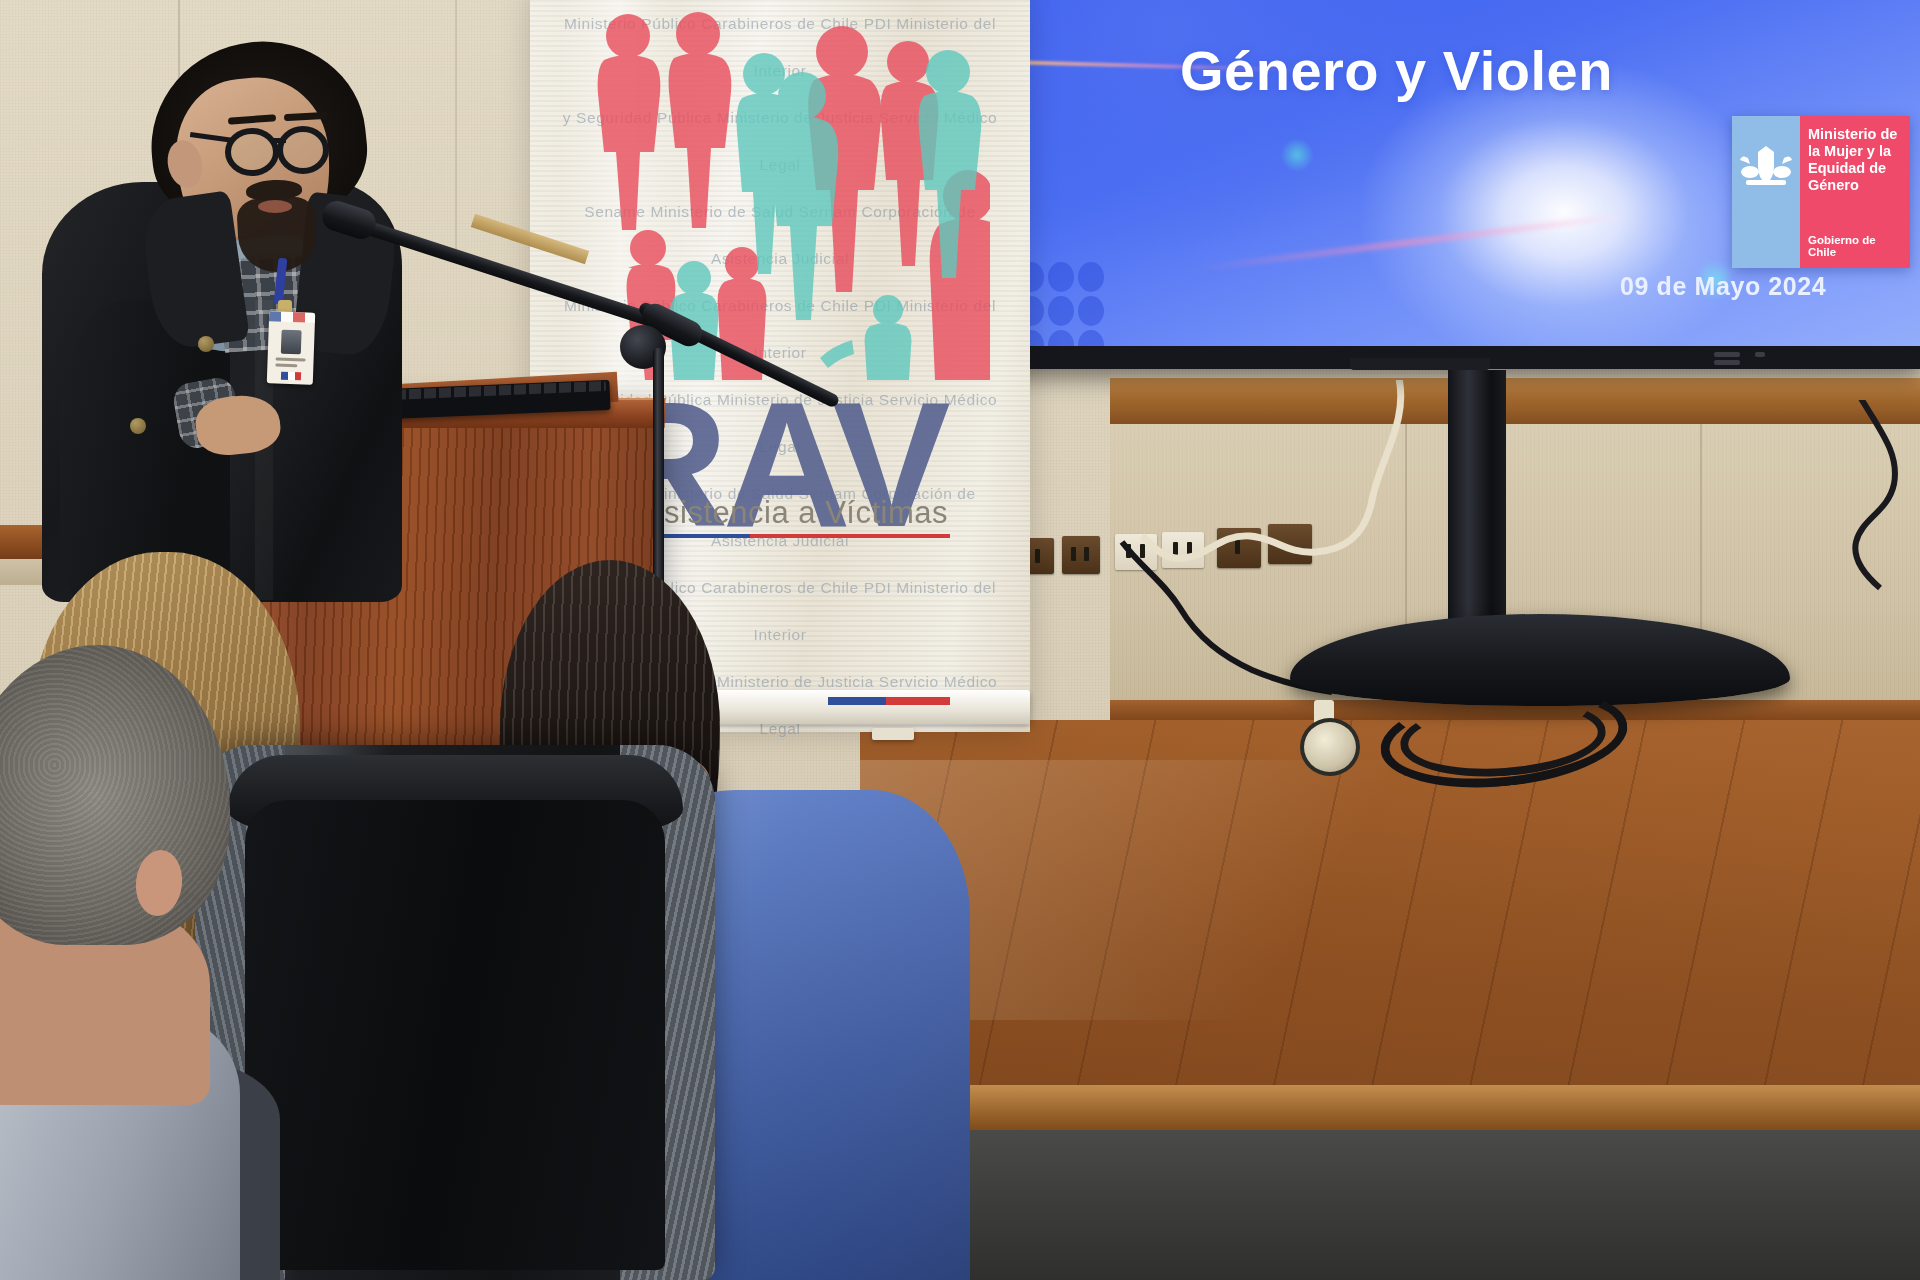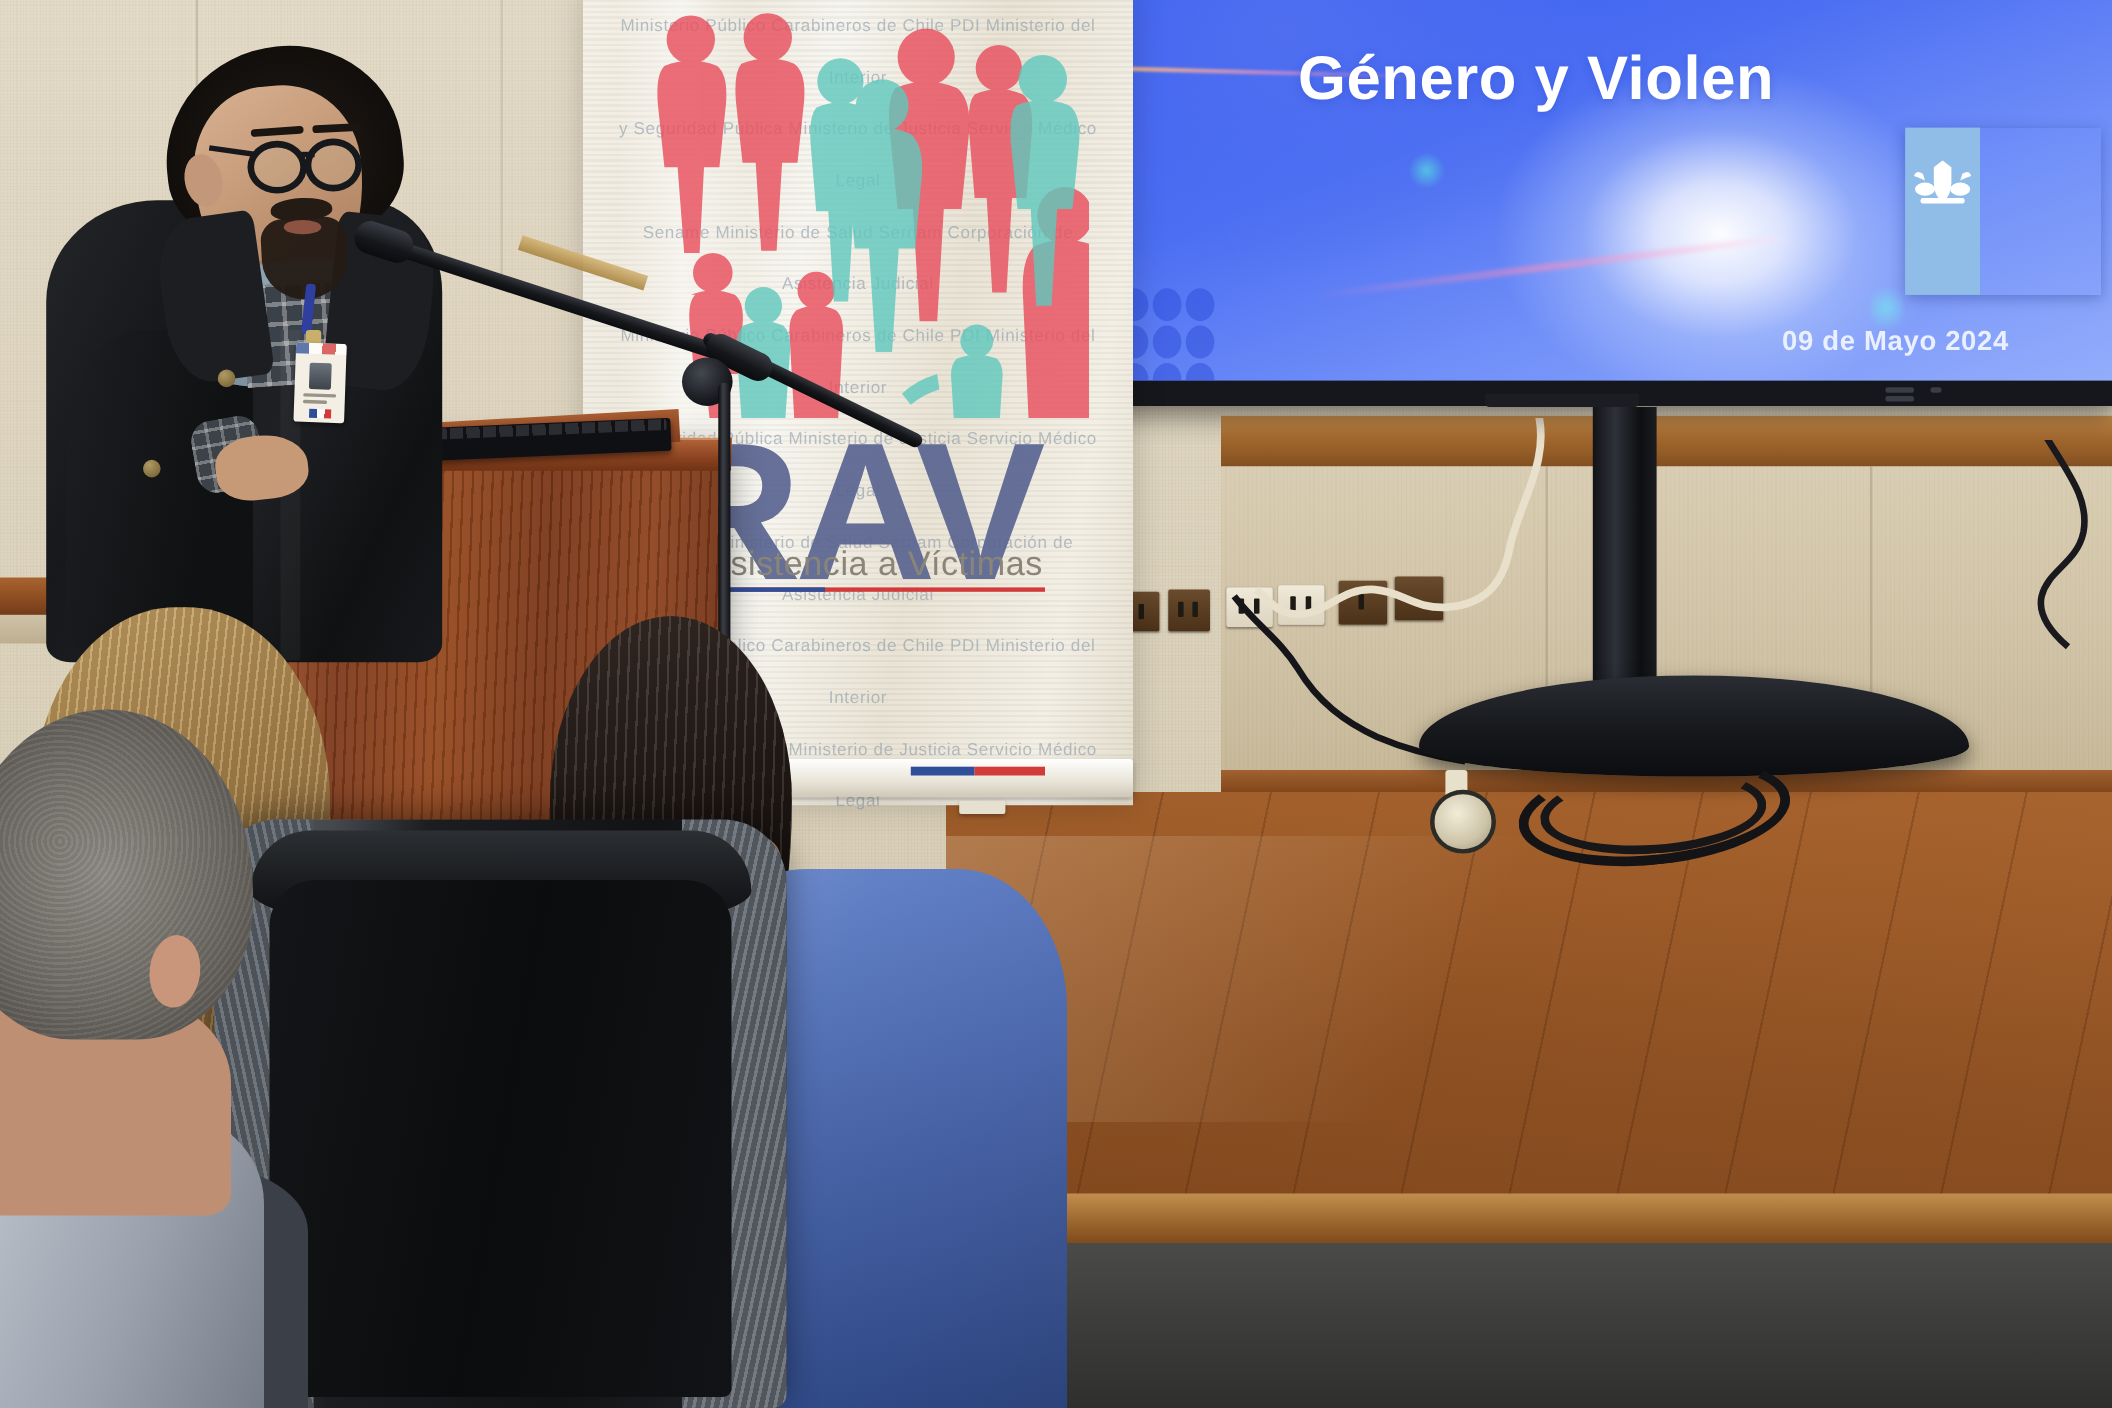--- a/index.html
+++ b/index.html
@@ -94,21 +94,21 @@
      transform:rotate(1.5deg);filter:blur(1.2px);}
   .tv-flare2{left:1190px;top:240px;width:430px;height:6px;
      background:linear-gradient(90deg,rgba(255,255,255,0),rgba(255,140,190,.6),rgba(255,230,255,.25));
      transform:rotate(-7deg);filter:blur(2px);}
   .tv-flare3{left:1280px;top:138px;width:34px;height:34px;border-radius:50%;
      background:radial-gradient(circle,rgba(90,255,220,.55),rgba(90,255,220,0) 70%);filter:blur(1px);}
   .tv-flare4{left:1700px;top:255px;width:30px;height:50px;border-radius:50%;
      background:radial-gradient(circle,rgba(110,255,235,.5),rgba(110,255,235,0) 70%);filter:blur(2px);}
   .tv-title{left:1180px;top:38px;width:760px;font-weight:bold;font-size:56px;color:#fff;
      letter-spacing:.5px;text-shadow:0 2px 8px rgba(40,70,200,.35);white-space:nowrap;}
-  .tv-date{left:1620px;top:272px;font-size:25px;color:#eaf0ff;font-weight:bold;letter-spacing:.6px;margin-top:24px;}
+  .tv-date{left:1620px;top:272px;font-size:25px;color:#eaf0ff;font-weight:bold;letter-spacing:.6px;}
   .tv-dots{left:988px;top:262px;width:120px;height:90px;}
   .tv-dot{position:absolute;width:26px;height:30px;border-radius:50%;background:rgba(40,70,215,.45);}
   .tv-foot{left:1350px;top:358px;width:140px;height:12px;background:#1b1d22;border-radius:0 0 4px 4px;}
   .tv-port{position:absolute;background:#3a3d44;border-radius:2px;}
 
   
   .stand-pole{left:1448px;top:370px;width:58px;height:268px;
      background:linear-gradient(90deg,#121317,#2e3138 35%,#0e0f12 75%,#1a1c20);}
   .stand-base{left:1290px;top:614px;width:500px;height:92px;border-radius:50%/70% 70% 30% 30%;
      background:linear-gradient(180deg,#2a2d33,#16181c 55%,#0c0d10);box-shadow:0 8px 18px rgba(0,0,0,.5);}
@@ -346,20 +346,29 @@
     <div class="abs" style="left:0;top:0;width:68px;height:152px;background:#8fbde8;">
       <svg class="abs" style="left:6px;top:24px;width:56px;height:52px;" viewBox="0 0 56 52">
         <path d="M28 6 L36 12 L36 26 Q36 38 28 44 Q20 38 20 26 L20 12 Z" fill="#ffffff"></path>
         <path d="M10 18 Q4 14 2 20 Q8 22 12 24 Z" fill="#ffffff"></path>
         <path d="M46 18 Q52 14 54 20 Q48 22 44 24 Z" fill="#ffffff"></path>
         <ellipse cx="12" cy="32" rx="9" ry="6" fill="#ffffff"></ellipse>
         <ellipse cx="44" cy="32" rx="9" ry="6" fill="#ffffff"></ellipse>
         <rect x="8" y="40" width="40" height="5" rx="2" fill="#ffffff"></rect>
       </svg>
     </div>
+    <div class="abs" style="left:68px;top:0;width:110px;height:152px;background:#f04a6b;">
+      <div class="abs" style="left:8px;top:10px;width:98px;color:#fff;font-weight:bold;font-size:14.5px;line-height:17px;">
+        <div>Ministerio de</div>
+        <div>la Mujer y la</div>
+        <div>Equidad de</div>
+        <div>Género</div>
+      </div>
+      <div class="abs" style="left:8px;bottom:10px;width:98px;color:#fff;font-weight:bold;font-size:11.5px;">Gobierno de Chile</div>
+    </div>
   </div>
 
   <div class="abs tv-date">09 de Mayo 2024</div>
 
   <div class="abs tv-foot"></div>
   <div class="abs tv-port" style="left:1714px;top:352px;width:26px;height:5px;"></div>
   <div class="abs tv-port" style="left:1714px;top:360px;width:26px;height:5px;"></div>
   <div class="abs tv-port" style="left:1755px;top:352px;width:10px;height:5px;"></div>
 
   <div class="abs stand-pole"></div>

